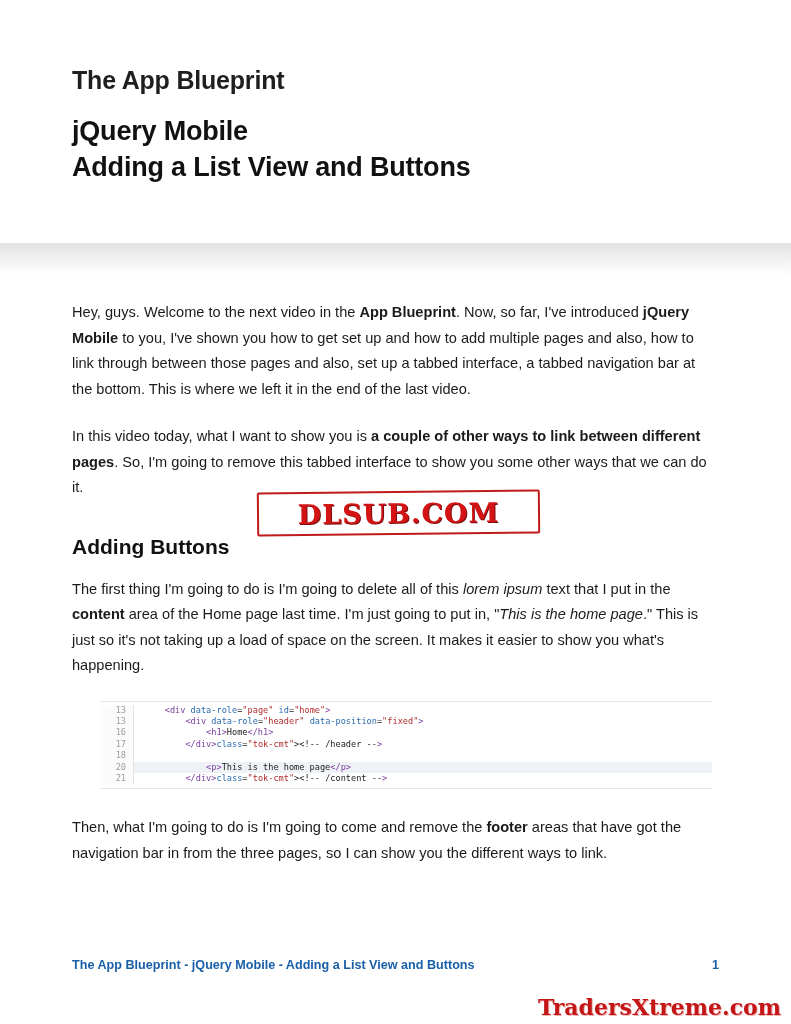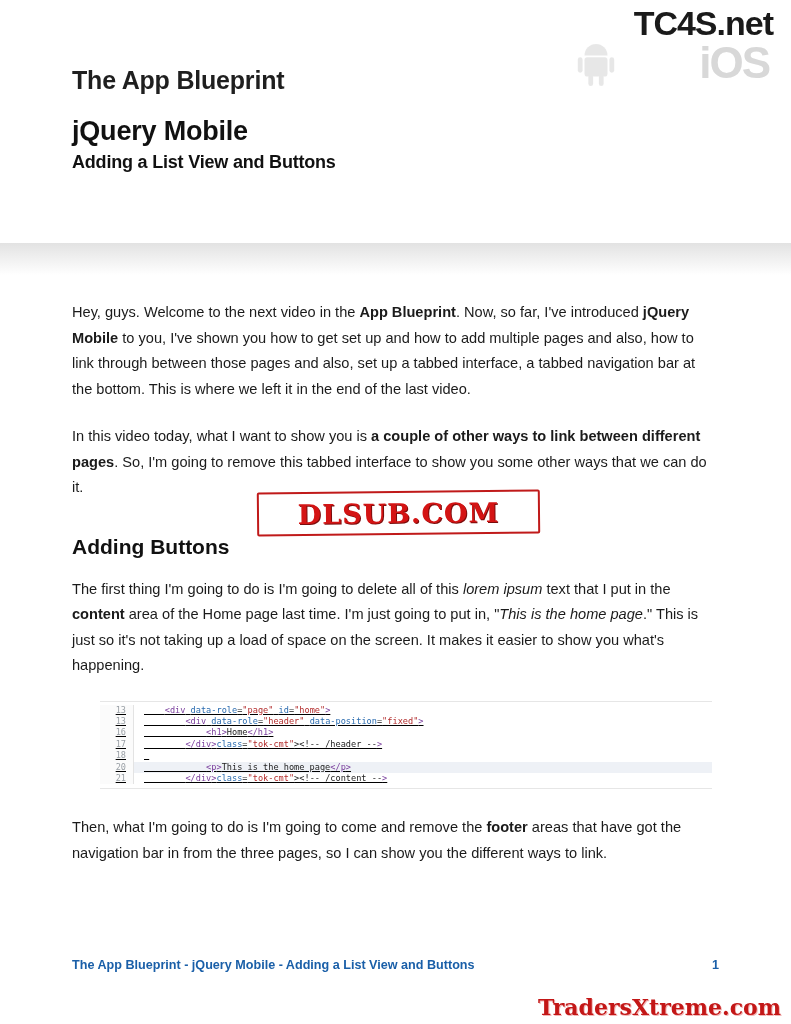--- a/index.html
+++ b/index.html
@@ -82,21 +82,21 @@
     letter-spacing: -0.2px;
   }
   .doc-title-main {
     font-size: 27px;
     font-weight: bold;
     color: #111111;
     margin: 0 0 5px 0;
     letter-spacing: -0.2px;
   }
   .doc-title-sub {
-    font-size: 18px;
+    font-size: 27px;
     font-weight: bold;
     color: #111111;
     margin: 0;
     letter-spacing: -0.2px;
   }
 
   .band-gradient {
     position: absolute;
     left: 0;
     top: 243px;
@@ -127,21 +127,20 @@
     font-size: 21px;
     font-weight: bold;
     color: #111111;
     margin: 34px 0 18px 0;
   }
 
   
   .code-figure {
     margin: 10px 0 26px 0;
     padding-left: 28px;
-    text-decoration: underline;
   }
   .code-block {
     position: relative;
     width: 612px;
     background: #ffffff;
     border-top: 1px solid #e6e6e6;
     border-bottom: 1px solid #e6e6e6;
     font-family: "DejaVu Sans Mono", monospace;
     font-size: 8.6px;
     line-height: 11.4px;
@@ -228,34 +227,20 @@
     white-space: nowrap;
   }
 </style>
 </head>
 <body>
 
 <div class="page">
 
   <div class="header-band">
 
-    <div class="watermark-tc4s">
-      <div class="tc4s-text">TC4S.net</div>
-      <div class="ios-ghost">iOS</div>
-      <svg class="droid" viewBox="0 0 48 48">
-        <g fill="#bdbdbd">
-          <rect x="12" y="16" width="24" height="20" rx="3"></rect>
-          <rect x="5" y="16" width="5" height="16" rx="2.5"></rect>
-          <rect x="38" y="16" width="5" height="16" rx="2.5"></rect>
-          <rect x="16" y="34" width="5" height="12" rx="2.5"></rect>
-          <rect x="27" y="34" width="5" height="12" rx="2.5"></rect>
-          <path d="M12 14a12 12 0 0 1 24 0z"></path>
-        </g>
-      </svg>
-    </div>
 
     <div class="doc-title-block">
       <h1 class="doc-supertitle">The App Blueprint</h1>
       <h2 class="doc-title-main">jQuery Mobile</h2>
       <h2 class="doc-title-sub">Adding a List View and Buttons</h2>
     </div>
   </div>
   <div class="band-gradient"></div>
 
   <div class="content">

